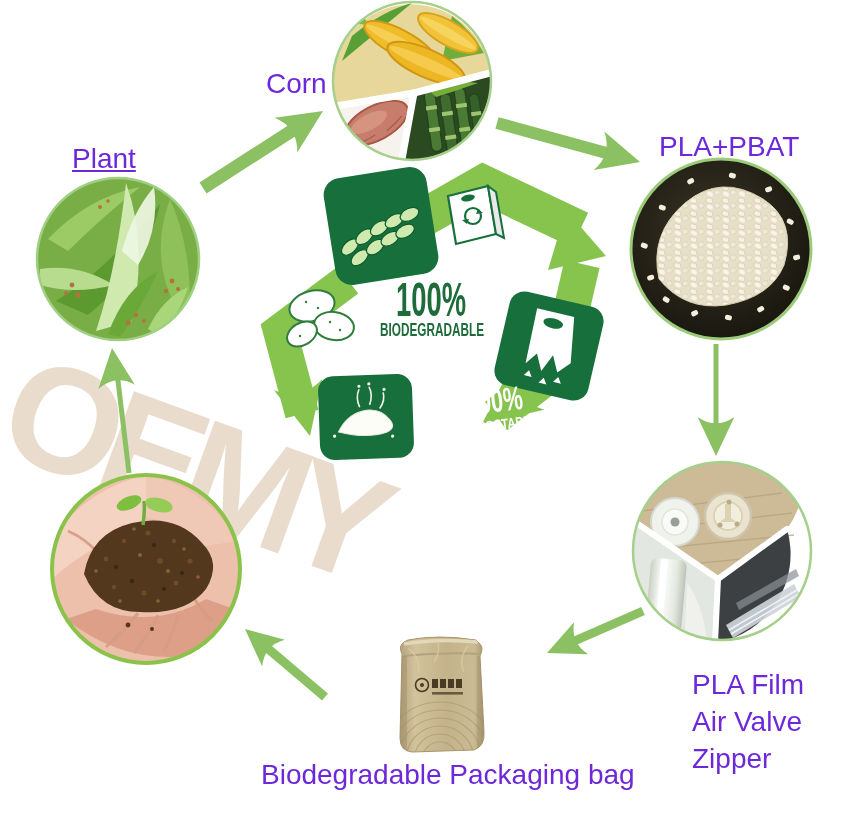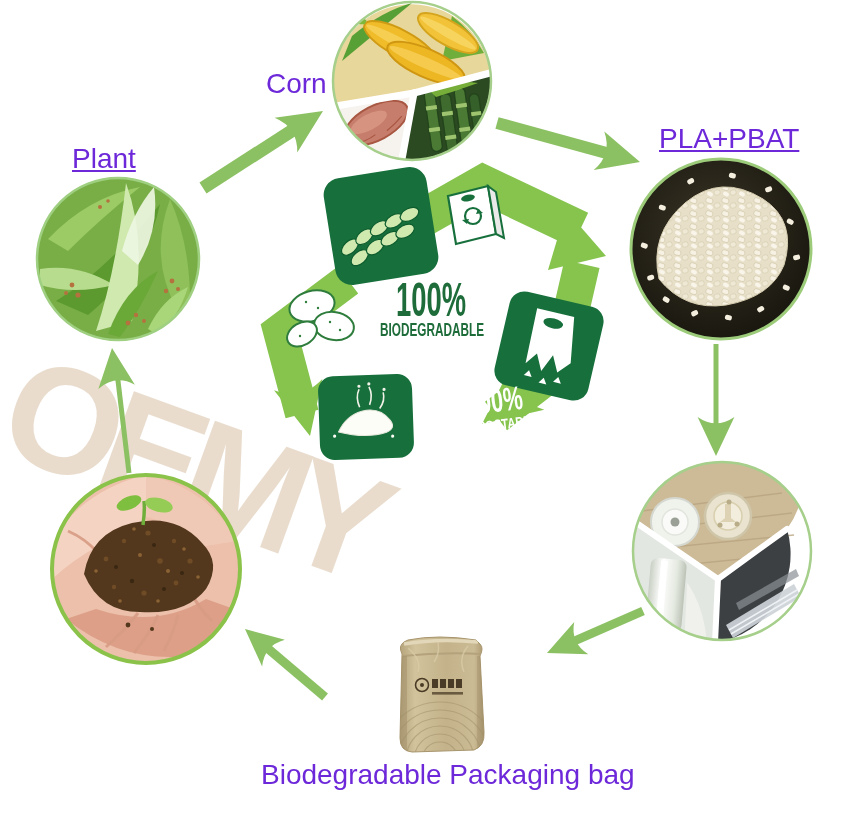--- a/index.html
+++ b/index.html
@@ -407,20 +407,25 @@
       </g>
       <g>
         <line x1="129" y1="473" x2="116" y2="364" stroke-width="5"></line>
         <use href="#barb" transform="translate(112,348) rotate(-96.8) scale(1.15)" stroke="none"></use>
       </g>
     </g>
   </svg>
 
   <div class="lbl" style="left:72px;top:144px;text-decoration:underline;">Plant</div>
   <div class="lbl" style="left:266px;top:69px;">Corn</div>
-  <div class="lbl" style="left:659px;top:124px;text-decoration:underline;">PLA+PBAT</div>
-
+  <div class="lbl" style="left:659px;top:132px;">PLA+PBAT</div>
+
+  <div class="lbl lbl-stack" style="left:692px;top:670px;">
+    <div>PLA Film</div>
+    <div>Air Valve</div>
+    <div>Zipper</div>
+  </div>
 
 
   <div class="lbl" style="left:261px;top:760px;">Biodegradable Packaging bag</div>
 
 
 </div>
 
 </body></html>

